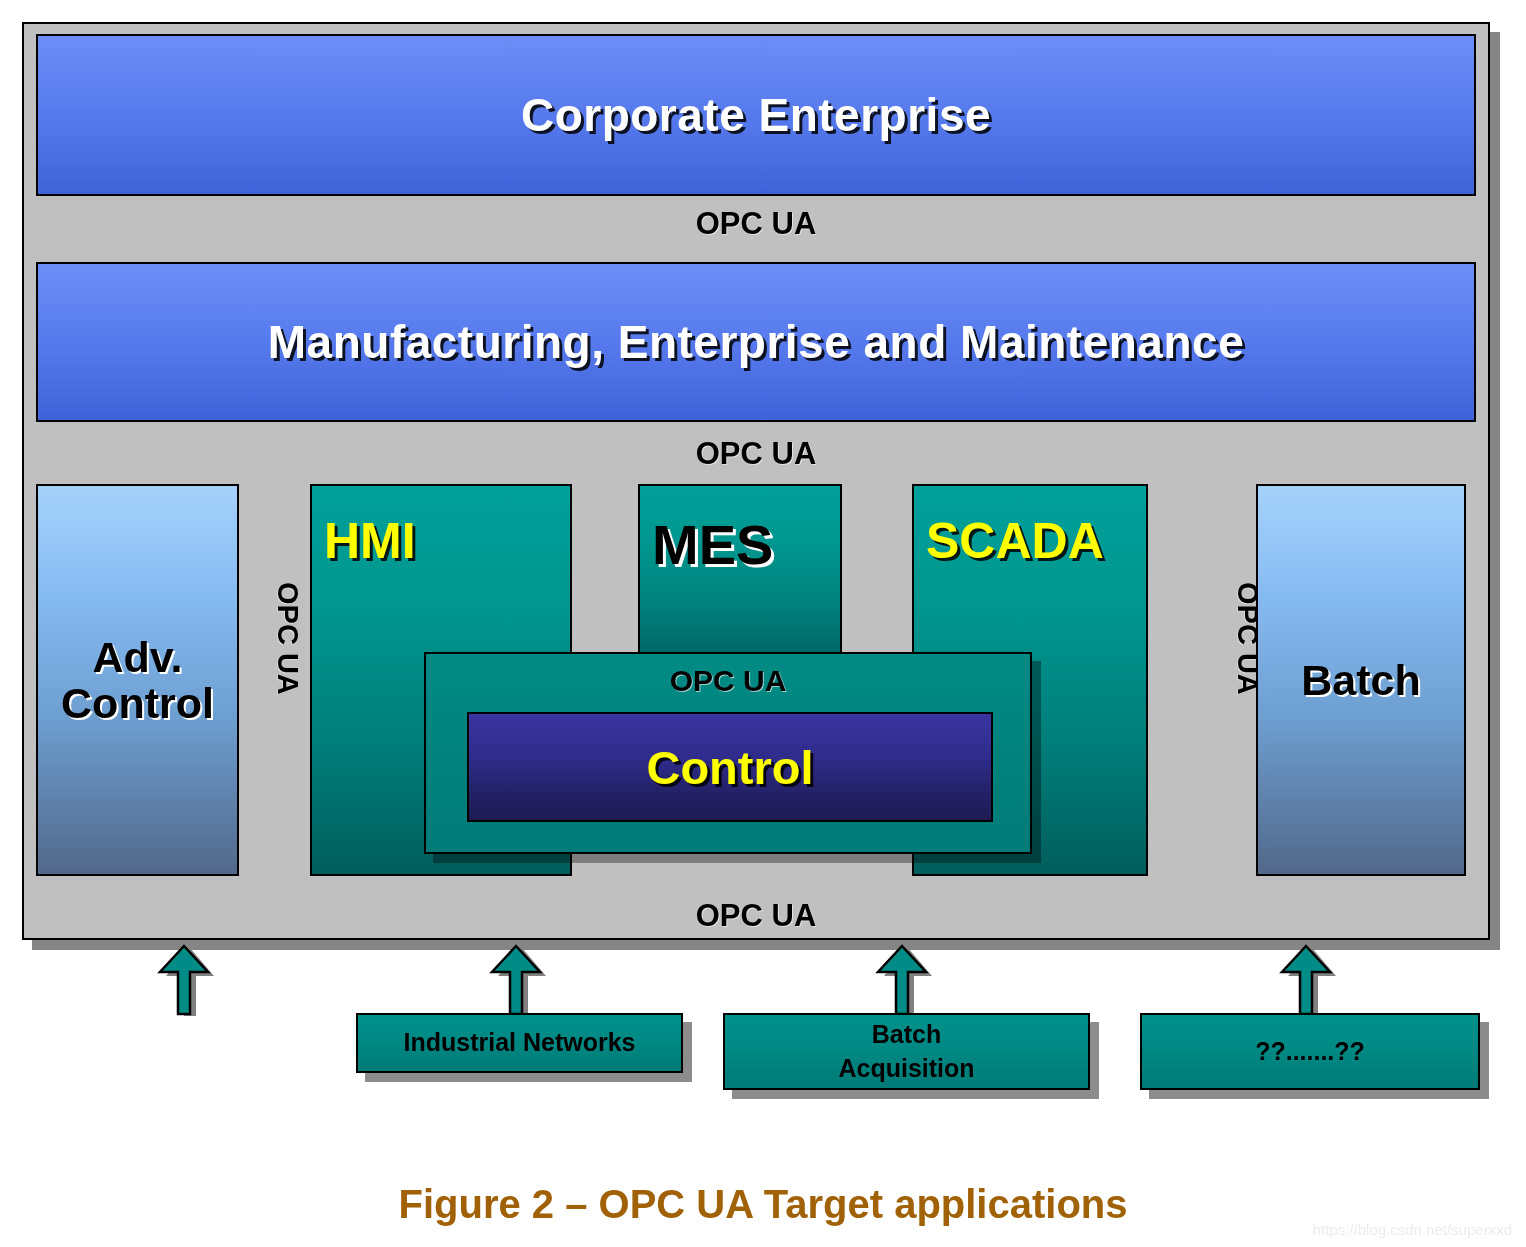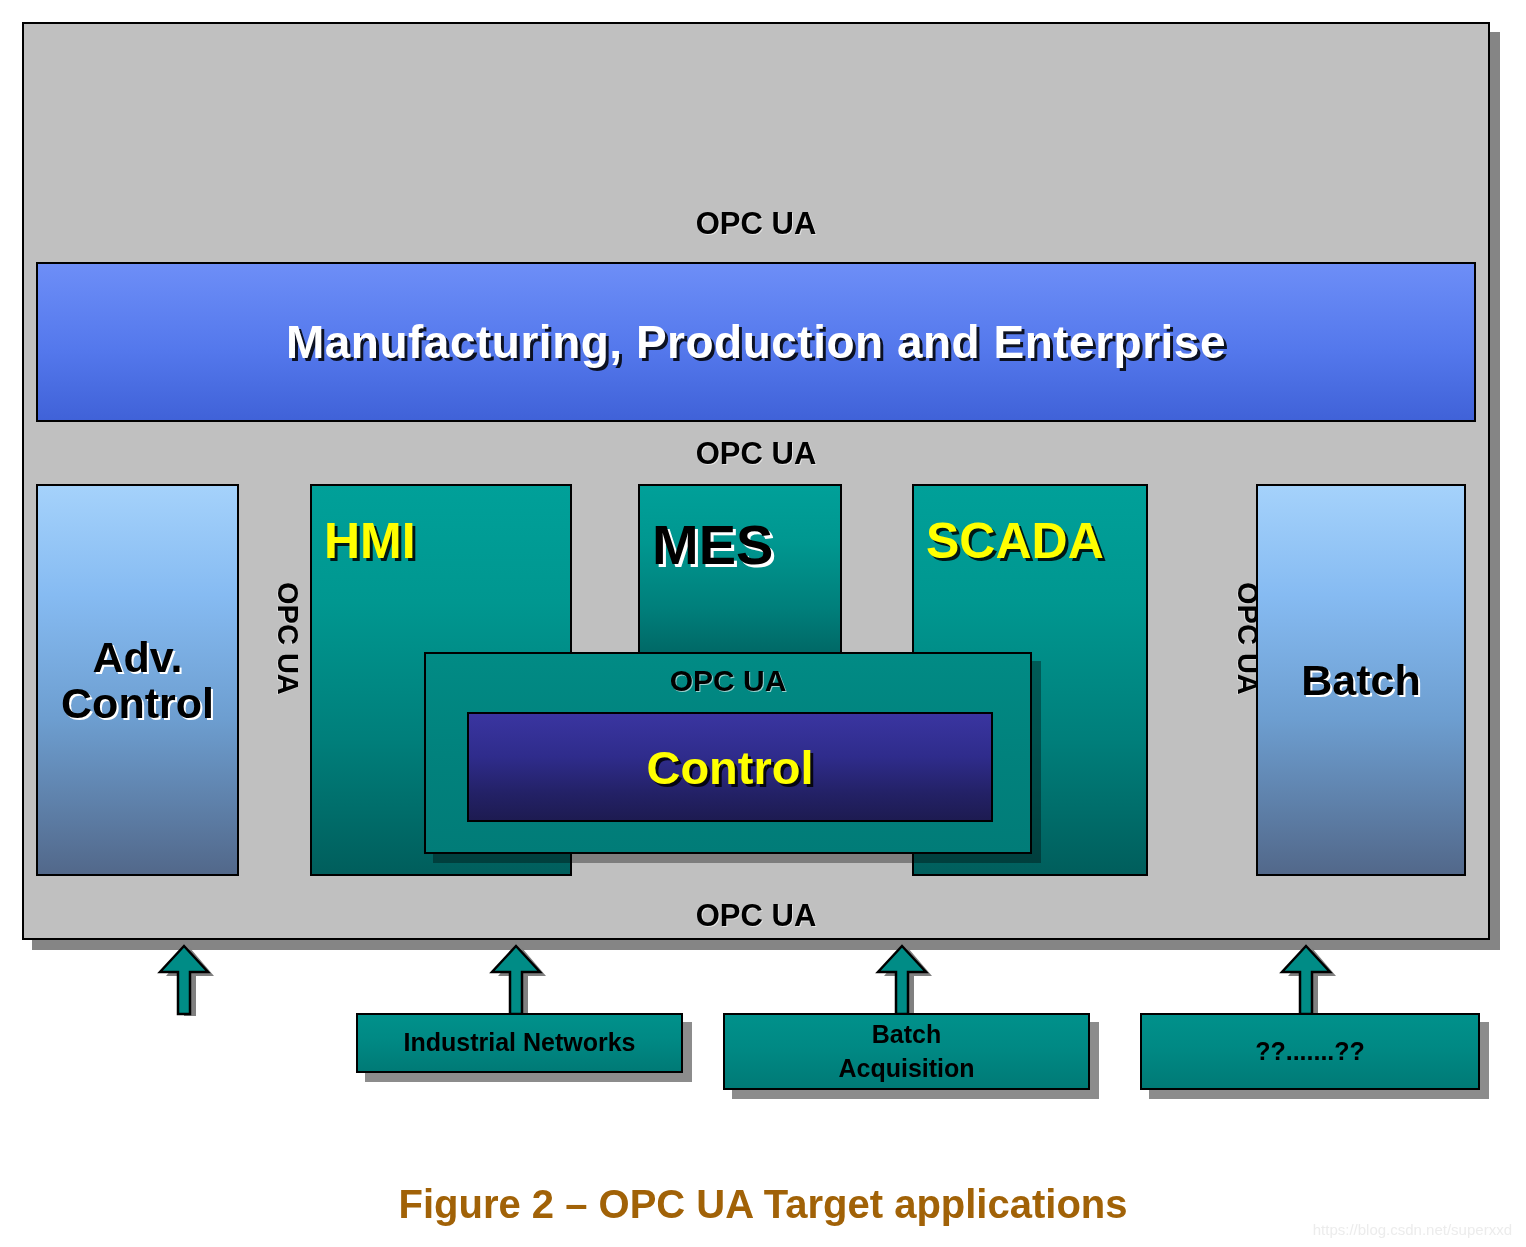--- a/index.html
+++ b/index.html
@@ -223,25 +223,28 @@
     white-space: nowrap;
   }
 </style>
 </head>
 <body>
 
 <div id="stage">
 
   <div class="outer-frame">
 
+    <div class="blue-bar" id="corporate-bar">
+      <span class="label">Corporate Enterprise</span>
+    </div>
 
     <div class="opc-gray" id="opc-top">OPC UA</div>
 
     <div class="blue-bar" id="manufacturing-bar">
-      <span class="label">Manufacturing, Production and Enterprise</span>
+      <span class="label">Manufacturing, Enterprise and Maintenance</span>
     </div>
 
     <div class="opc-gray" id="opc-mid">OPC UA</div>
 
     <div class="side-box" id="adv-control-box">
       <span class="label">Adv.
 Control</span>
     </div>
 
     <div class="opc-vert" id="opc-vert-left">OPC UA</div>

